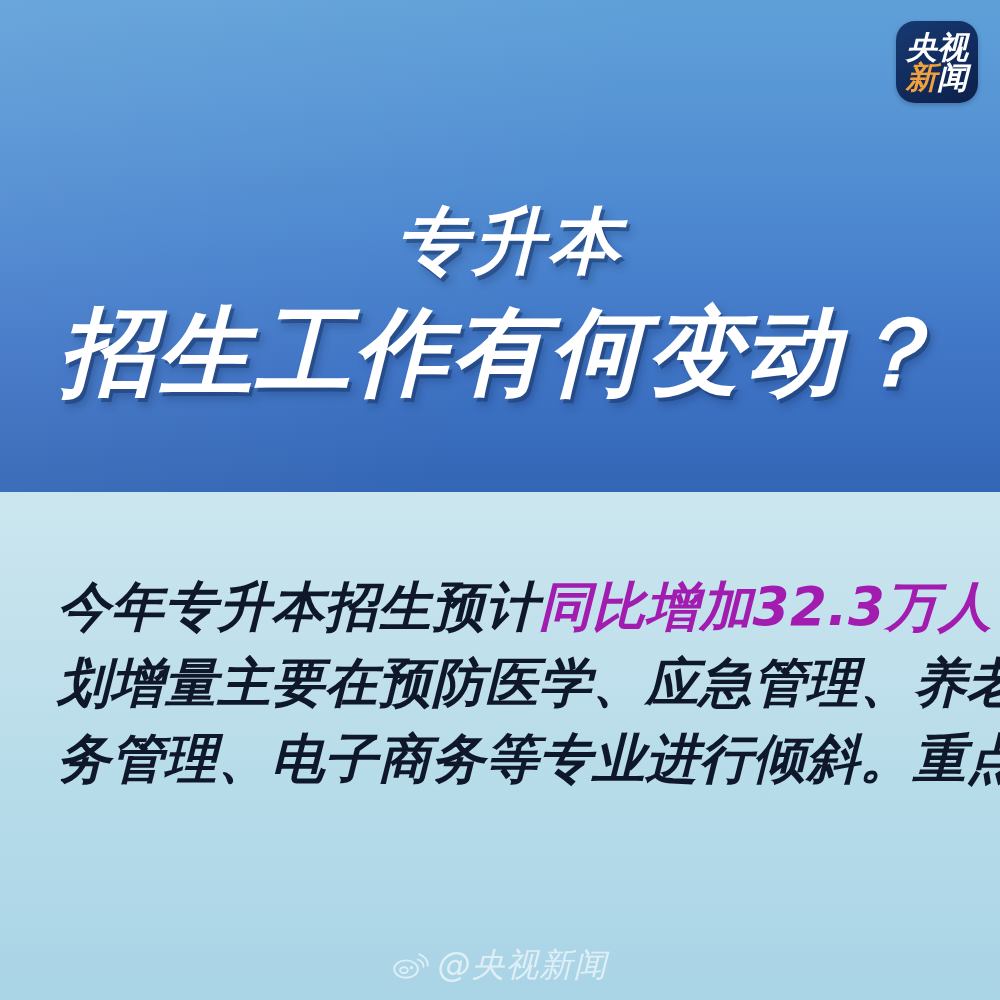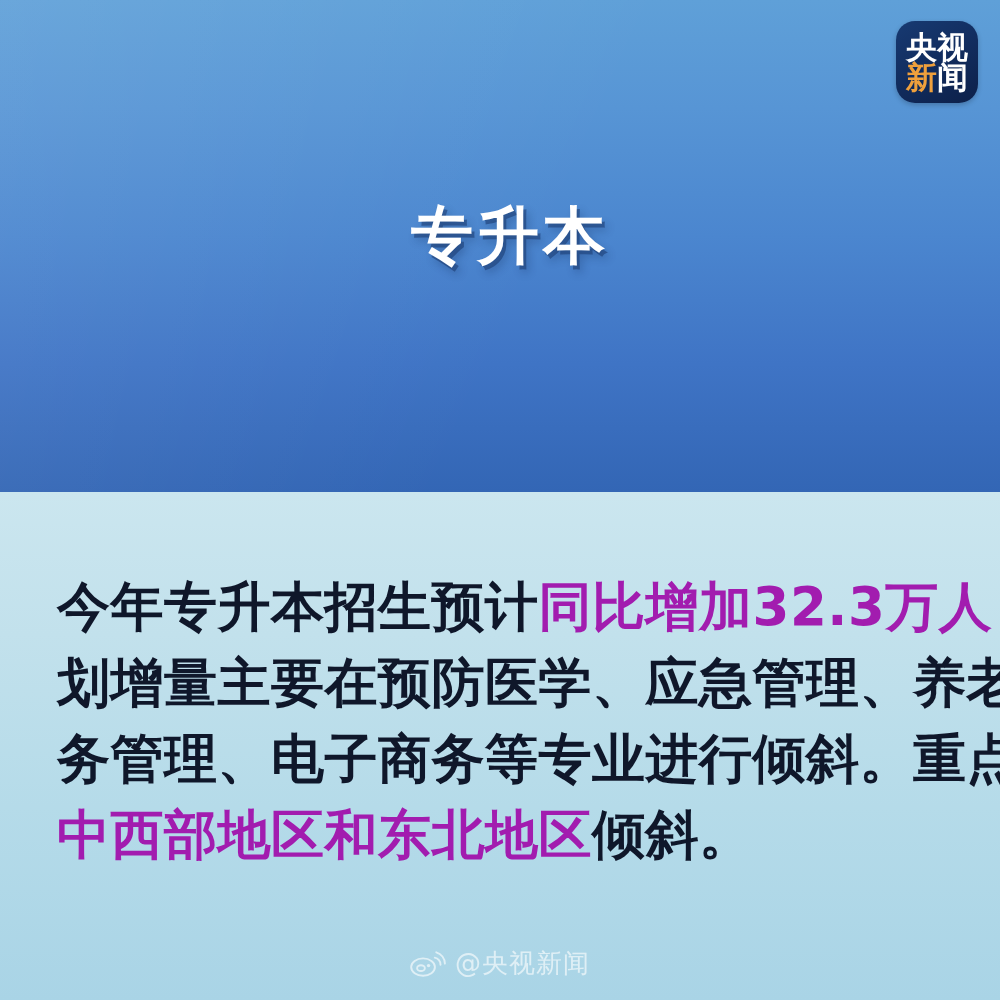--- a/index.html
+++ b/index.html
@@ -9,20 +9,21 @@
     width:1000px; height:1000px;
     overflow:hidden;
     background:#c3e1ec;
     font-family:"Liberation Sans","DejaVu Sans",sans-serif;
   }
 
   #poster {
     position:relative;
     width:1000px; height:1000px;
     overflow:hidden;
+    font-style:italic;
   }
 
   
   #hero {
     position:absolute;
     left:0; top:0;
     width:1000px; height:492px;
     background:linear-gradient(180deg,
         #5fa0d8 0%,
         #5795d5 22%,
@@ -79,21 +80,21 @@
     color:#ffffff;
     font-weight:bold;
     font-family:"DejaVu Sans","Liberation Sans",sans-serif;
     text-shadow:
        3px 4px 0 rgba(26,56,110,0.55),
        5px 7px 9px rgba(18,40,85,0.30);
     white-space:nowrap;
     line-height:1.08;
   }
   #hl-line-1 {
-    font-size:62px;
+    font-size:72px;
     letter-spacing:4px;
     margin-bottom:20px;
     margin-left:20px;
   }
   #hl-line-2 {
     font-size:96px;
     letter-spacing:2px;
   }
 
   
@@ -135,21 +136,21 @@
     align-items:center;
     justify-content:center;
     gap:9px;
     opacity:0.62;
     pointer-events:none;
   }
   #weibo-icon { width:36px; height:30px; display:block; }
   #watermark-text {
     color:#ffffff;
     font-family:"DejaVu Sans","Liberation Sans",sans-serif;
-    font-size:26px;
+    font-size:33px;
     font-weight:normal;
     letter-spacing:1px;
     line-height:1;
     white-space:nowrap;
   }
 </style>
 </head>
 <body>
 
 <div id="poster">
@@ -163,29 +164,29 @@
       <span class="logo-ch logo-white">央视</span>
     </div>
     <div class="logo-row">
       <span class="logo-ch logo-gold">新</span>
       <span class="logo-ch logo-white">闻</span>
     </div>
   </div>
 
   <div id="headline">
     <div id="hl-line-1" class="hl-line">专升本</div>
+    <div id="hl-line-2" class="hl-line">招生工作有何变动？</div>
   </div>
 
   <div id="lower"></div>
 
   <div id="body-copy">
       <div class="body-line"><span class="navy">今年专升本招生预计</span><span class="orange">同比增加32.3万人</span><span class="navy">，计</span></div>
       <div class="body-line"><span class="navy">划增量主要在预防医学、应急管理、养老服</span></div>
       <div class="body-line"><span class="navy">务管理、电子商务等专业进行倾斜。重点向</span></div>
-      <div class="body-line"><span class="orange">中西部地区和东北地区</span><span class="navy">倾斜。</span></div>
     </div>
 
   <div id="watermark">
     <svg id="weibo-icon" viewBox="0 0 40 33">
 
       <ellipse cx="14.5" cy="21" rx="13.2" ry="9.6" fill="none" stroke="#ffffff" stroke-width="2.1"></ellipse>
 
       <ellipse cx="12.2" cy="22.2" rx="4.3" ry="3.2" fill="none" stroke="#ffffff" stroke-width="2.1"></ellipse>
 
       <circle cx="20.6" cy="19.4" r="1.9" fill="#ffffff"></circle>

